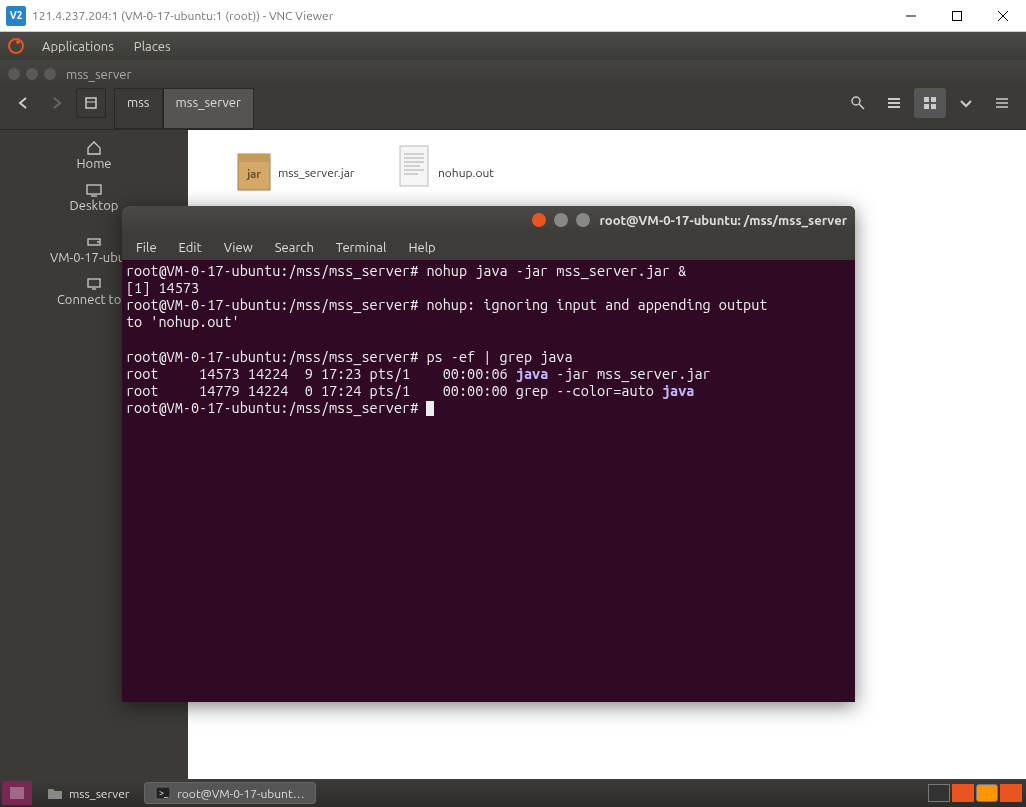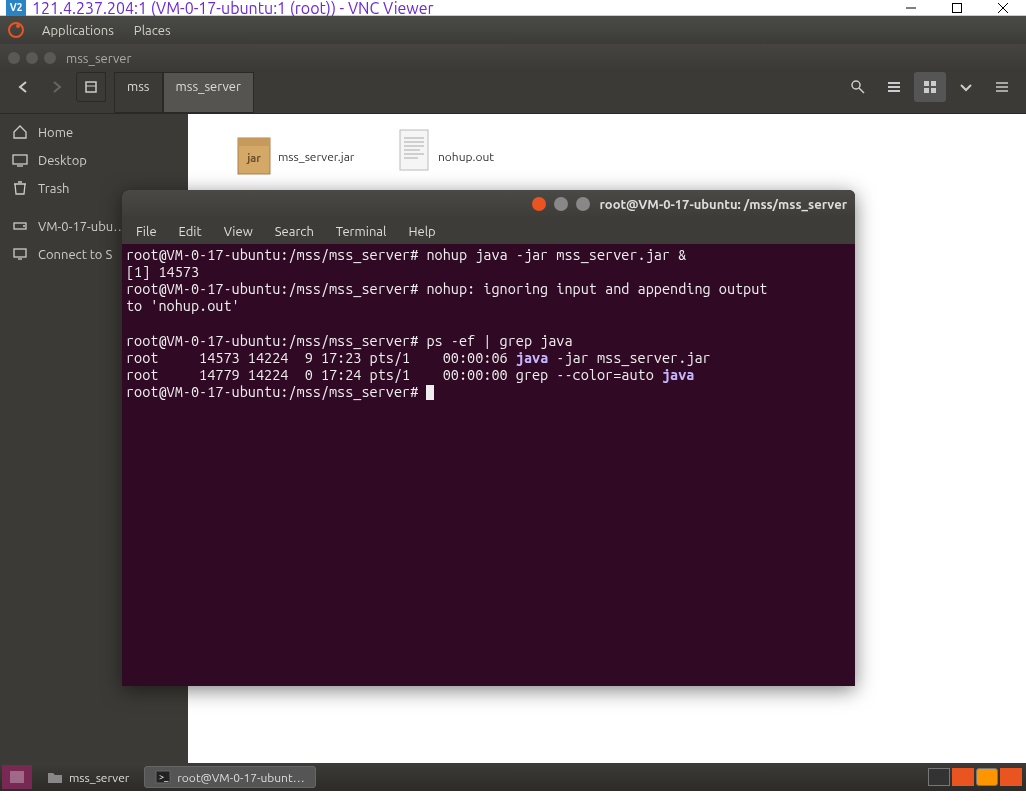--- a/index.html
+++ b/index.html
@@ -1,21 +1,21 @@
 <!DOCTYPE html>
 <html><head>
 <meta charset="utf-8">
 <style>
 * { margin: 0; padding: 0; box-sizing: border-box; }
 body { font-family: "Segoe UI", Ubuntu, sans-serif; width: 1026px; height: 807px; overflow: hidden; background: #fff; }
 
 
-.win-titlebar { height: 16px; background: #fff; display: flex; align-items: center; border-bottom: 1px solid #ccc; }
+.win-titlebar { height: 32px; background: #fff; display: flex; align-items: center; border-bottom: 1px solid #ccc; }
 .win-icon { width: 20px; height: 20px; background: #2984c5; color: #fff; font-size: 10px; font-weight: bold; display: flex; align-items: center; justify-content: center; margin: 0 6px; border-radius: 2px; }
-.win-title { flex: 1; font-size: 16px; color: #6d28d9; }
+.win-title { flex: 1; font-size: 12px; color: #737373; }
 .win-btns { display: flex; }
 .win-btn { width: 46px; height: 32px; display: flex; align-items: center; justify-content: center; font-size: 14px; }
 
 
 .desktop { position: relative; height: 775px; background: #2c2c2c; }
 
 
 .ubuntu-panel { height: 28px; background: linear-gradient(#4a4a46, #3c3b37); display: flex; align-items: center; color: #d4d0c8; font-size: 13px; }
 .ubuntu-logo { width: 16px; height: 16px; border: 2px solid #e95420; border-radius: 50%; margin: 0 8px; position: relative; }
 .ubuntu-logo::after { content: ''; position: absolute; width: 4px; height: 4px; background: #e95420; border-radius: 50%; top: 0; left: 6px; }
@@ -33,21 +33,21 @@
 .fm-nav-btn.disabled { color: #666; }
 .fm-path { display: flex; gap: 0; margin-left: 4px; }
 .fm-path-seg { padding: 6px 12px; color: #ddd; font-size: 13px; border: 1px solid #2a2926; background: #3b3a36; cursor: pointer; }
 .fm-path-seg.active { background: #555450; }
 .fm-spacer { flex: 1; }
 .fm-tool { width: 32px; height: 30px; display: flex; align-items: center; justify-content: center; color: #ccc; cursor: pointer; }
 .fm-tool.active { background: #555; border-radius: 3px; }
 
 .fm-body { display: flex; height: calc(100% - 70px); }
 .fm-sidebar { width: 188px; background: #3b3a36; padding: 4px 0; }
-.fm-sb-item { display: flex; align-items: center; padding: 6px 12px; color: #ccc; font-size: 13px; gap: 10px; cursor: pointer; }
+.fm-sb-item { display: flex; align-items: center; padding: 6px 12px; color: #ccc; font-size: 13px; cursor: pointer; flex-direction: column; }
 .fm-sb-icon { width: 16px; height: 16px; display: flex; align-items: center; justify-content: center; }
 .fm-content { flex: 1; background: #fff; padding: 12px; display: flex; gap: 40px; align-items: flex-start; }
 .fm-file { display: flex; flex-direction: row; align-items: center; width: 120px; cursor: pointer; }
 .fm-file-icon { width: 48px; height: 56px; margin-bottom: 4px; display: flex; align-items: center; justify-content: center; }
 .fm-file-label { font-size: 12px; color: #333; text-align: center; }
 
 
 .term-window { position: absolute; top: 174px; left: 122px; width: 733px; height: 496px; background: #300a24; box-shadow: 0 4px 20px rgba(0,0,0,0.5); border-radius: 6px 6px 0 0; overflow: hidden; }
 .term-titlebar { height: 28px; background: linear-gradient(#4a4945, #3d3c38); display: flex; align-items: center; padding: 0 8px; border-radius: 6px 6px 0 0; justify-content: flex-end; }
 .term-ctrls { display: flex; gap: 8px; }
@@ -187,28 +187,20 @@
           <span>Home</span>
         </div>
         <div class="fm-sb-item">
           <span class="fm-sb-icon">
               <svg width="16" height="16">
                 <rect x="1" y="3" width="14" height="9" fill="none" stroke="#ccc" stroke-width="1.3"></rect>
                 <line x1="5" y1="14" x2="11" y2="14" stroke="#ccc" stroke-width="1.3"></line>
               </svg>
             </span>
           <span>Desktop</span>
-        </div>
-        <div class="fm-sb-item">
-          <span class="fm-sb-icon">
-              <svg width="16" height="16">
-                <path d="M3 4 L13 4 L12 14 L4 14 Z M2 4 L14 4 M6 2 L10 2" fill="none" stroke="#ccc" stroke-width="1.3"></path>
-              </svg>
-            </span>
-          <span>Trash</span>
         </div>
         <div style="height:10px"></div>
         <div class="fm-sb-item">
           <span class="fm-sb-icon">
               <svg width="16" height="16">
                 <rect x="2" y="5" width="12" height="6" fill="none" stroke="#ccc" stroke-width="1.3"></rect>
                 <circle cx="12" cy="8" r="1" fill="#ccc"></circle>
               </svg>
             </span>
           <span>VM-0-17-ubu…</span>

